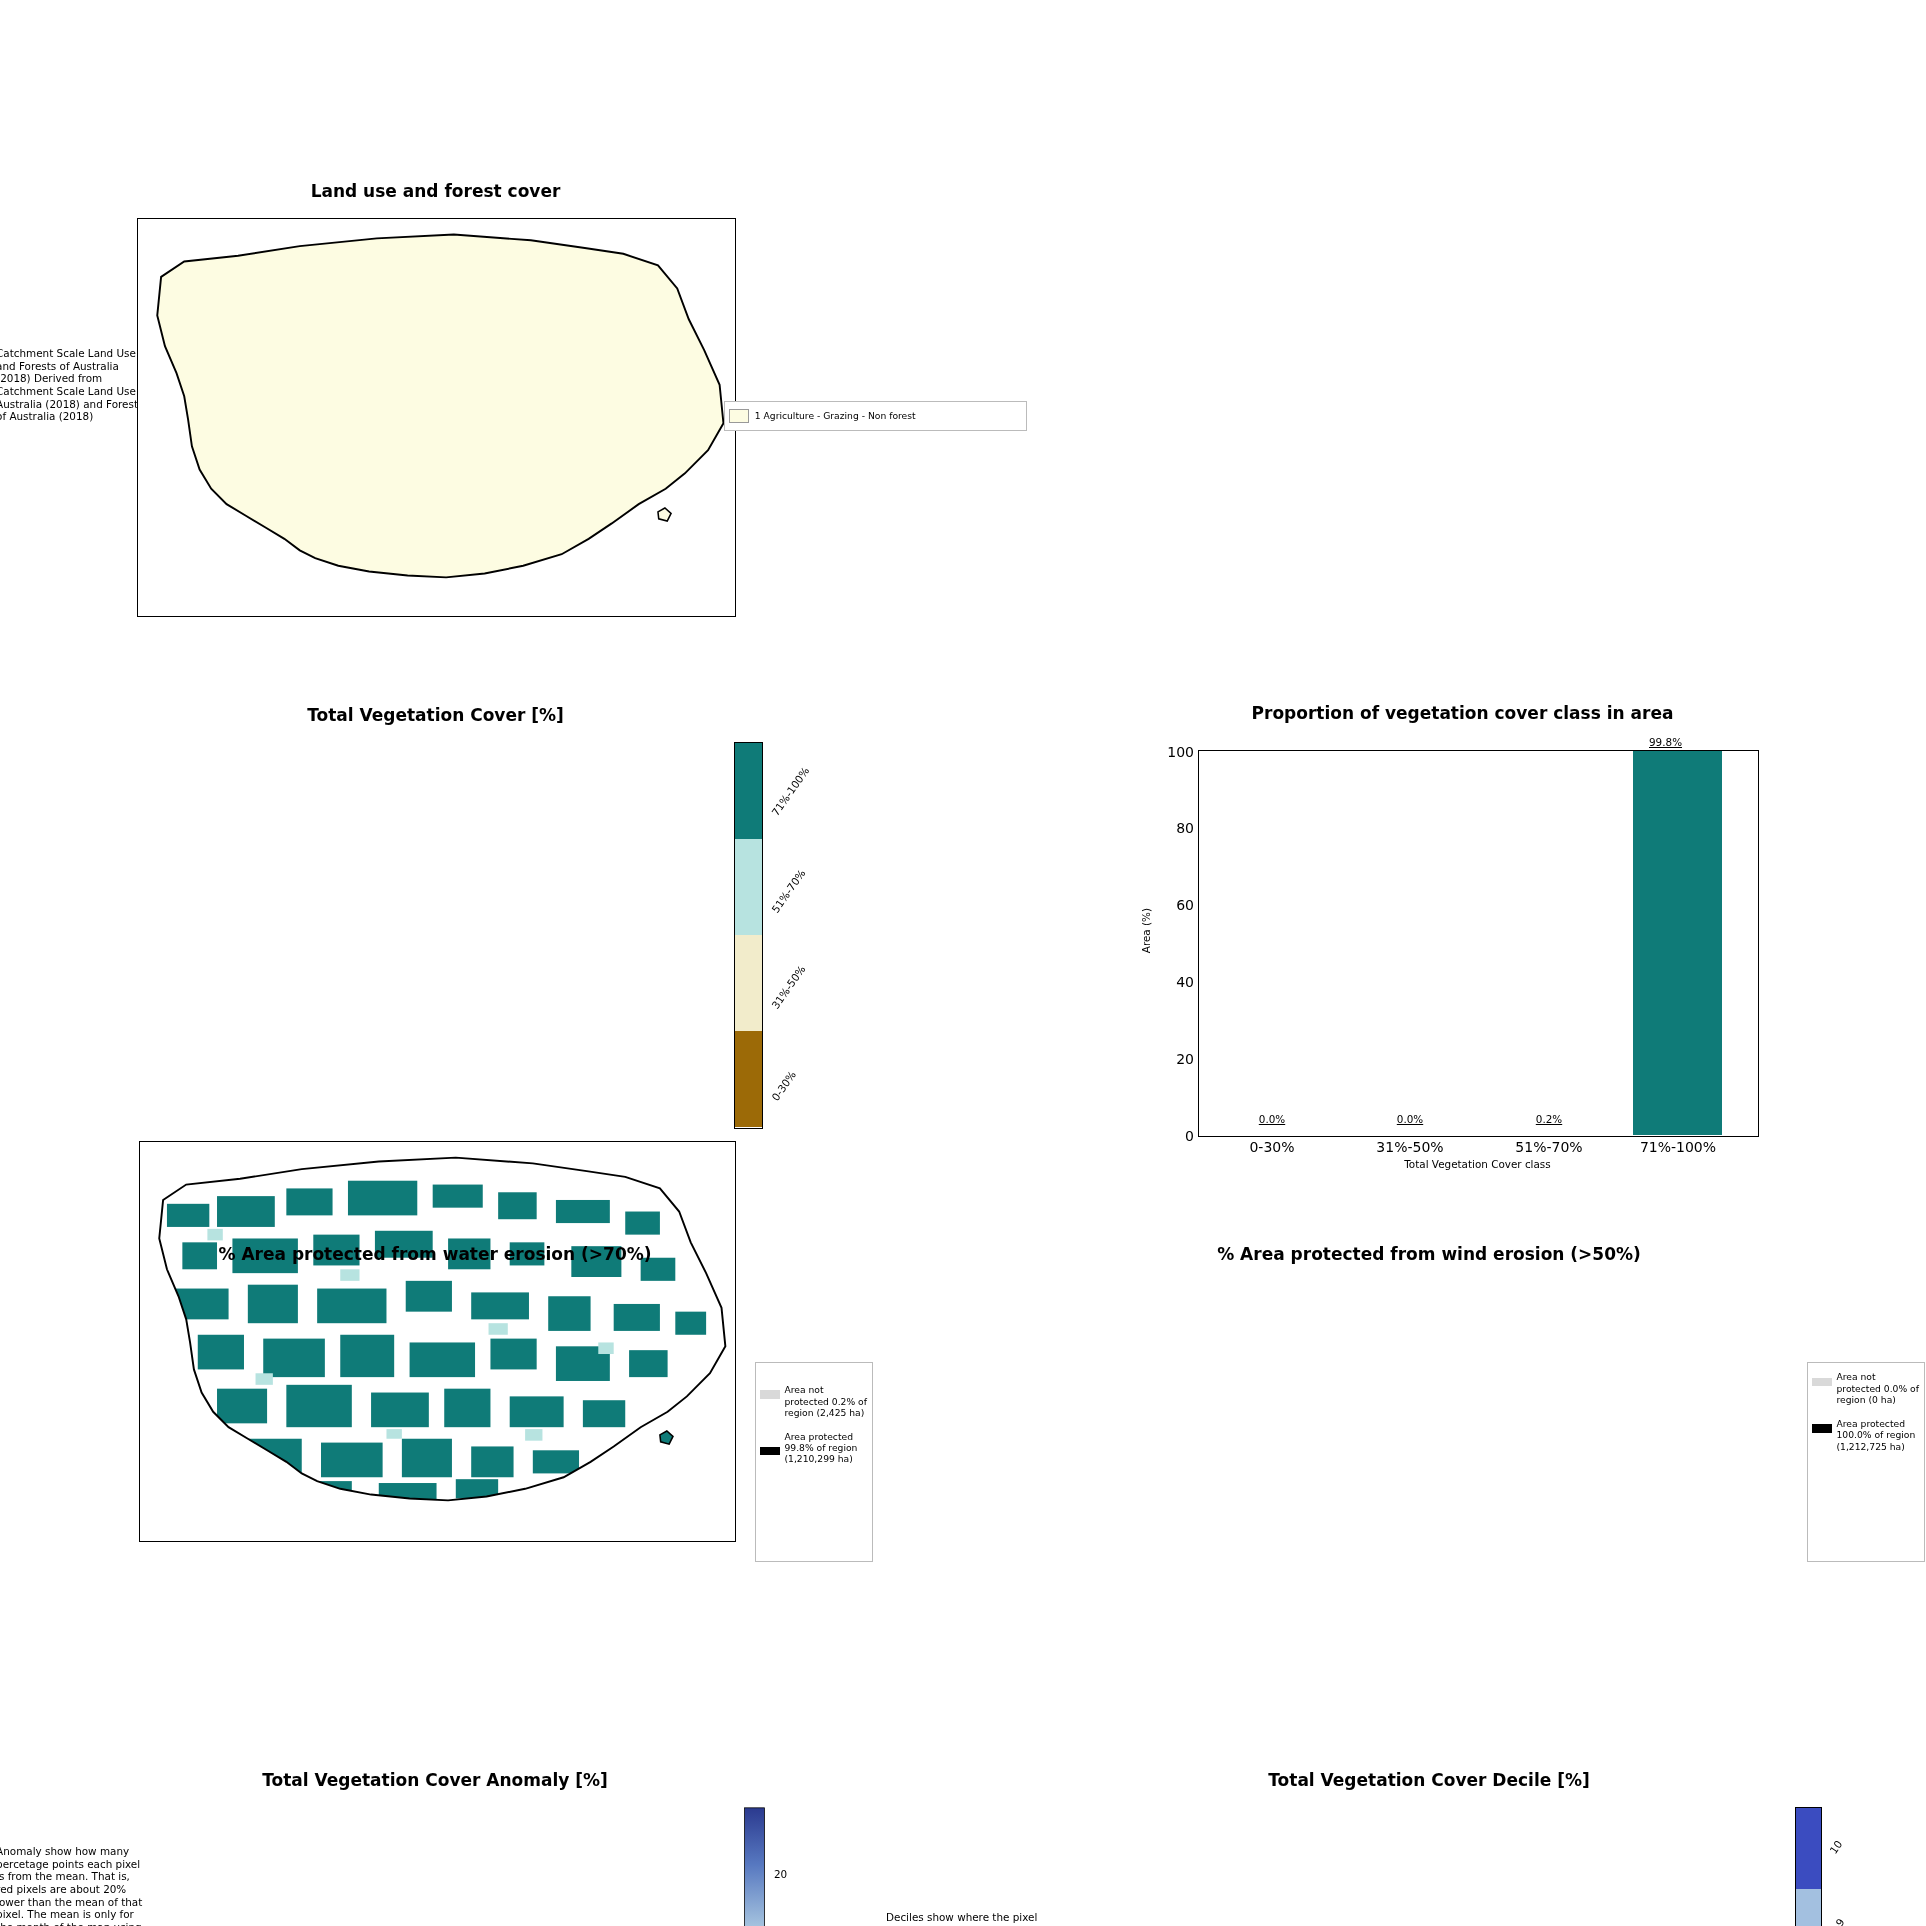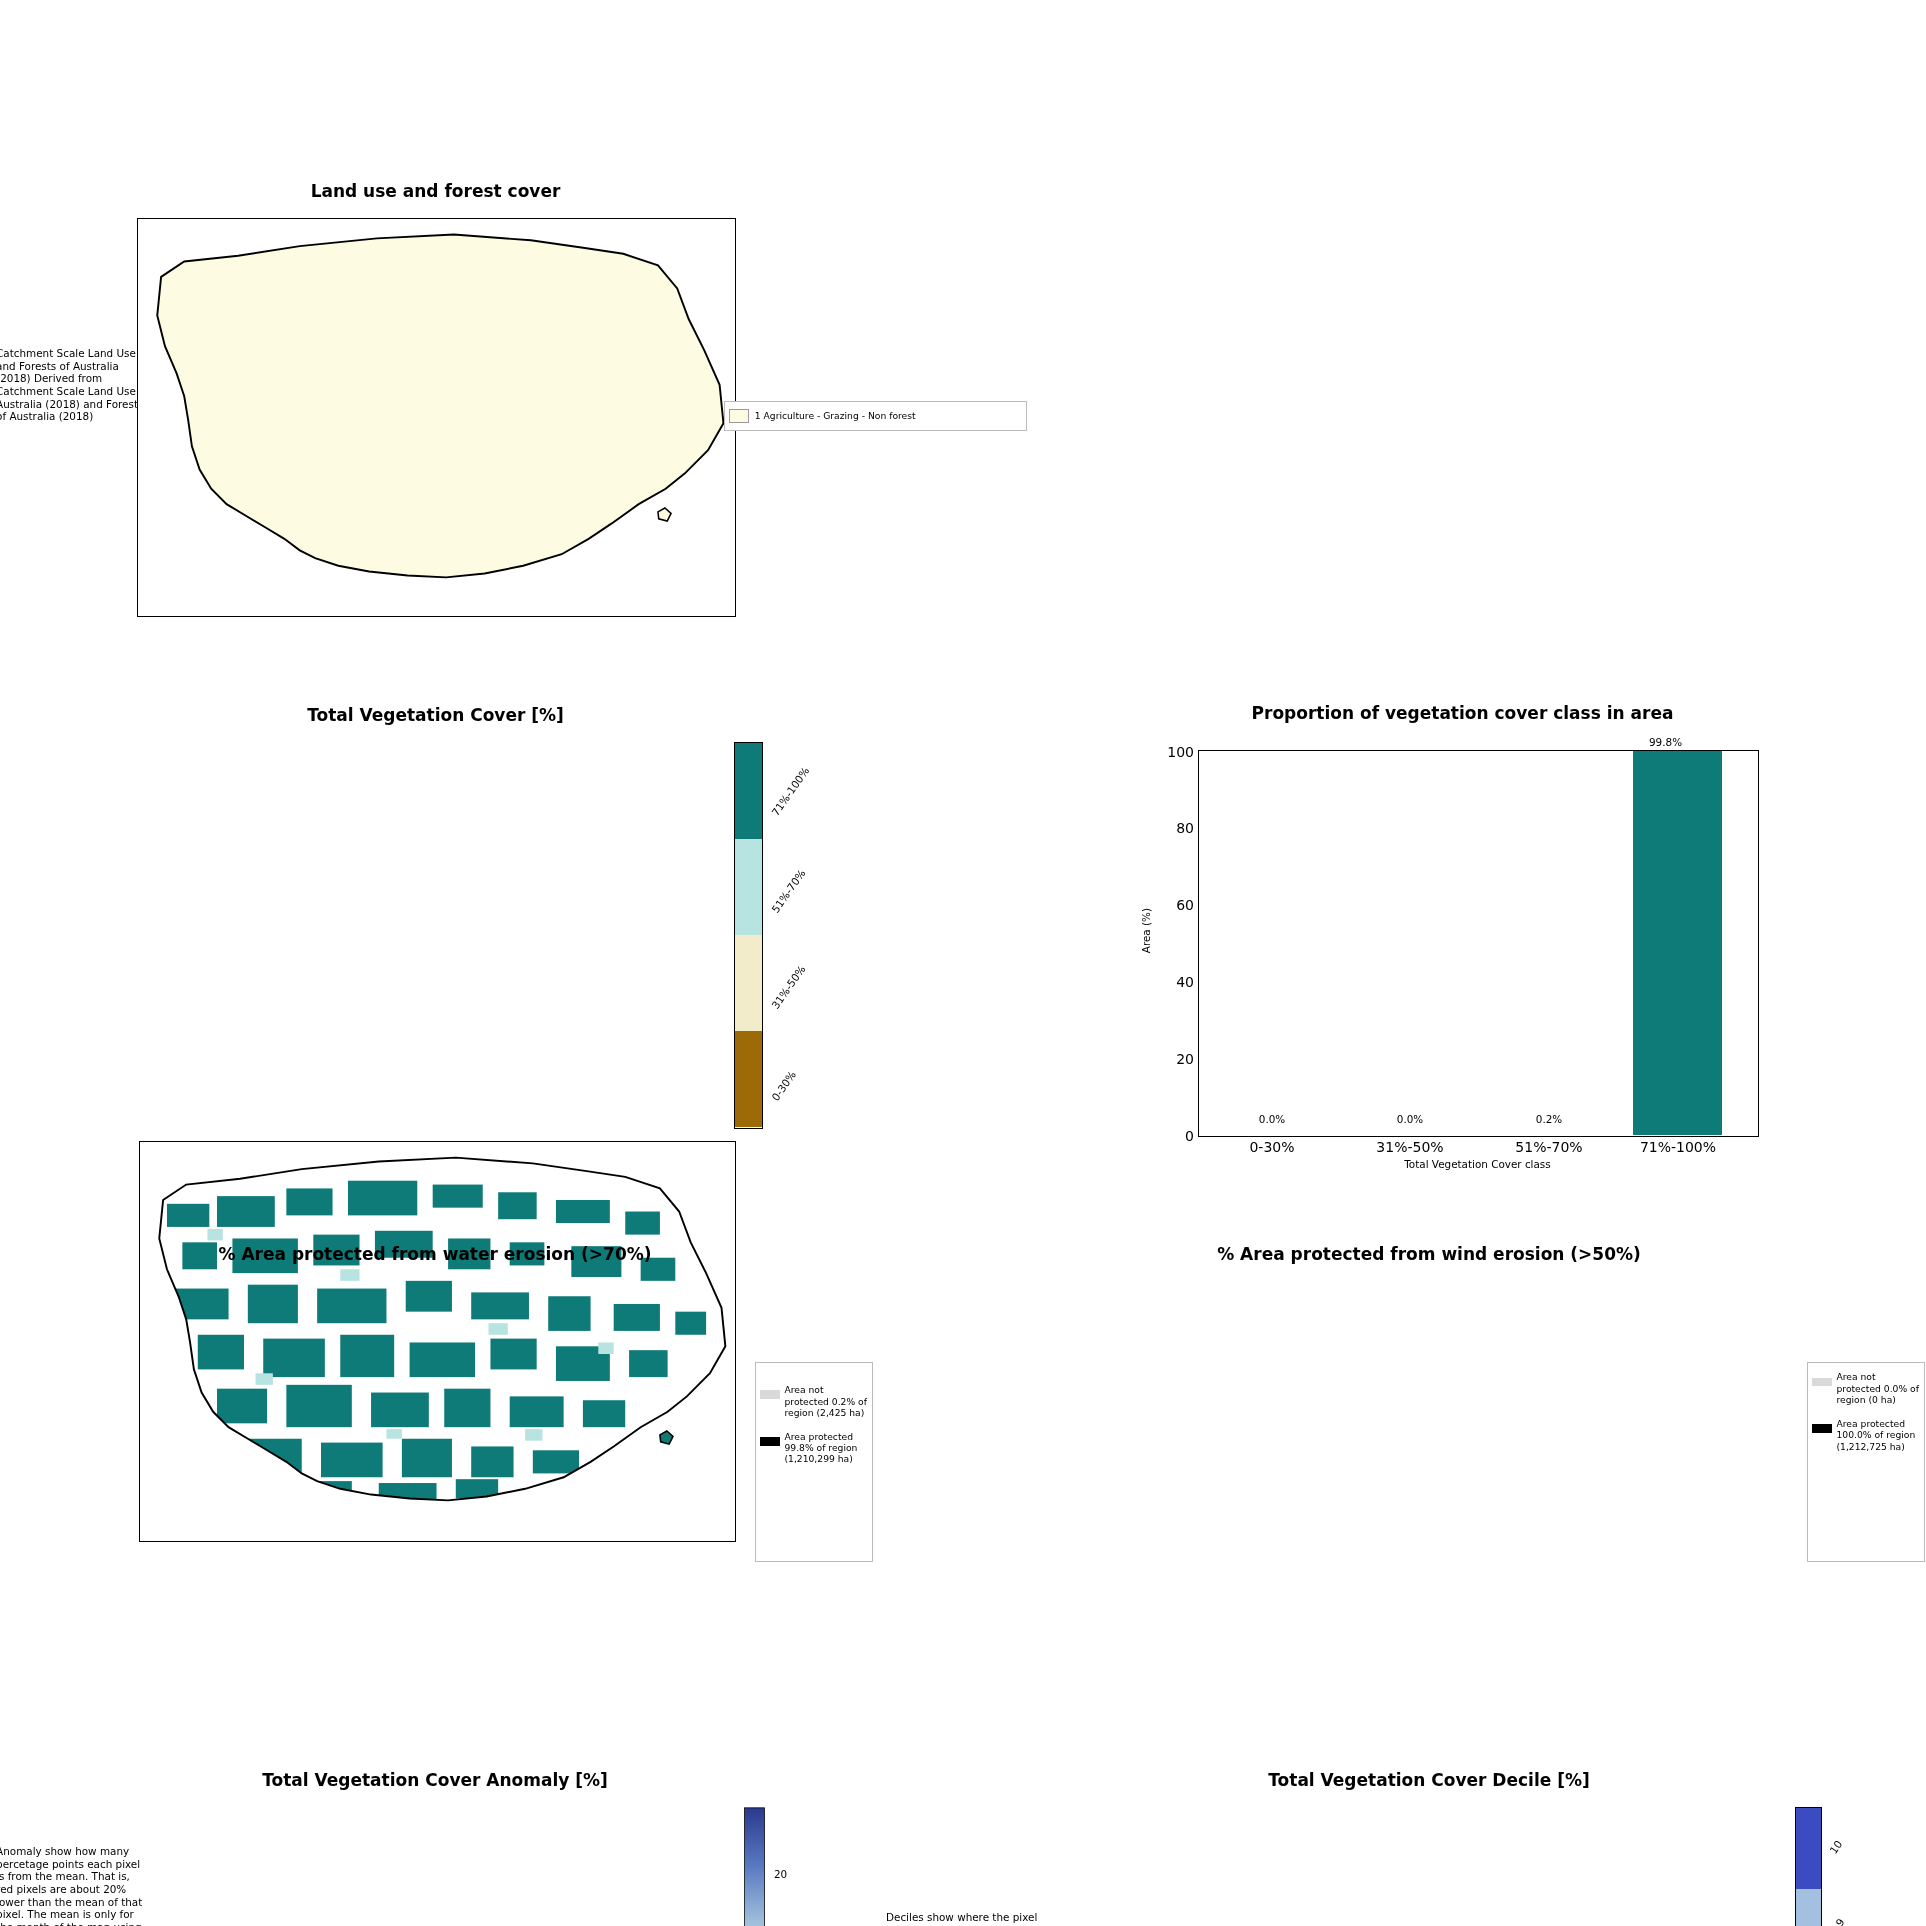--- a/index.html
+++ b/index.html
@@ -6,21 +6,21 @@
   body{width:1927px;height:2460px;font-family:"DejaVu Sans",sans-serif;color:#000;position:relative;}
   .page{position:relative;width:1927px;height:2460px;}
   .abs{position:absolute;}
   .title-main{font-size:24px;font-weight:bold;text-align:center;width:100%;top:8.5px;left:0;}
   .panel-title{font-size:17px;font-weight:bold;text-align:center;}
   .map-frame{border:1.2px solid #000;background:#fff;overflow:hidden;position:relative;}
   .note{font-size:10.4px;line-height:1.22;color:#000;}
   .legend-box{border:0.8px solid #bbb;background:#fff;font-size:9.2px;padding:2.3px 3.9px;}
   .axis-label{font-size:10.4px;}
   .tick{font-size:14px;}
-  .bar-val{font-size:10.4px;}
+  .bar-val{font-size:10.4px;text-decoration:underline;}
   .cbar-label{font-size:10.4px;}
   svg{display:block;}
   .vert{writing-mode:vertical-rl;transform:rotate(180deg);}
   .rot45{transform:rotate(-55deg);transform-origin:left top;white-space:nowrap;}
 </style>
 </head>
 <body>
 
 <div class="page">
 
@@ -170,21 +170,21 @@
     <div class="abs axis-label" style="left:73px;top:416px;width:559px;text-align:center;">Total Vegetation Cover class</div>
   </div>
 
   <div class="abs panel-title" style="left:127px;top:1244px;width:616px;">% Area protected from water erosion (&gt;70%)</div>
 
   <div class="abs legend-box" style="left:755px;top:1362px;width:108px;height:193px;">
     <div style="display:flex;align-items:flex-start;margin-top:19px;">
       <span style="display:inline-block;min-width:20px;width:20px;height:8.5px;background:#d9d9d9;margin:6.2px 4.6px 0 0;"></span>
       <span style="line-height:1.22;">Area not protected 0.2% of region (2,425 ha)</span>
     </div>
-    <div style="display:flex;align-items:flex-start;margin-top:13px;">
+    <div style="display:flex;align-items:center;margin-top:13px;">
       <span style="display:inline-block;min-width:20px;width:20px;height:8.5px;background:#000;margin:6.2px 4.6px 0 0;"></span>
       <span style="line-height:1.22;">Area protected 99.8% of region (1,210,299 ha)</span>
     </div>
   </div>
 
   <div class="abs panel-title" style="left:1117px;top:1244px;width:624px;">% Area protected from wind erosion (&gt;50%)</div>
 
   <div class="abs legend-box" style="left:1807px;top:1362px;width:108px;height:193px;">
     <div style="display:flex;align-items:flex-start;margin-top:6.2px;">
       <span style="display:inline-block;min-width:20px;width:20px;height:8.5px;background:#d9d9d9;margin:6.2px 4.6px 0 0;"></span>

